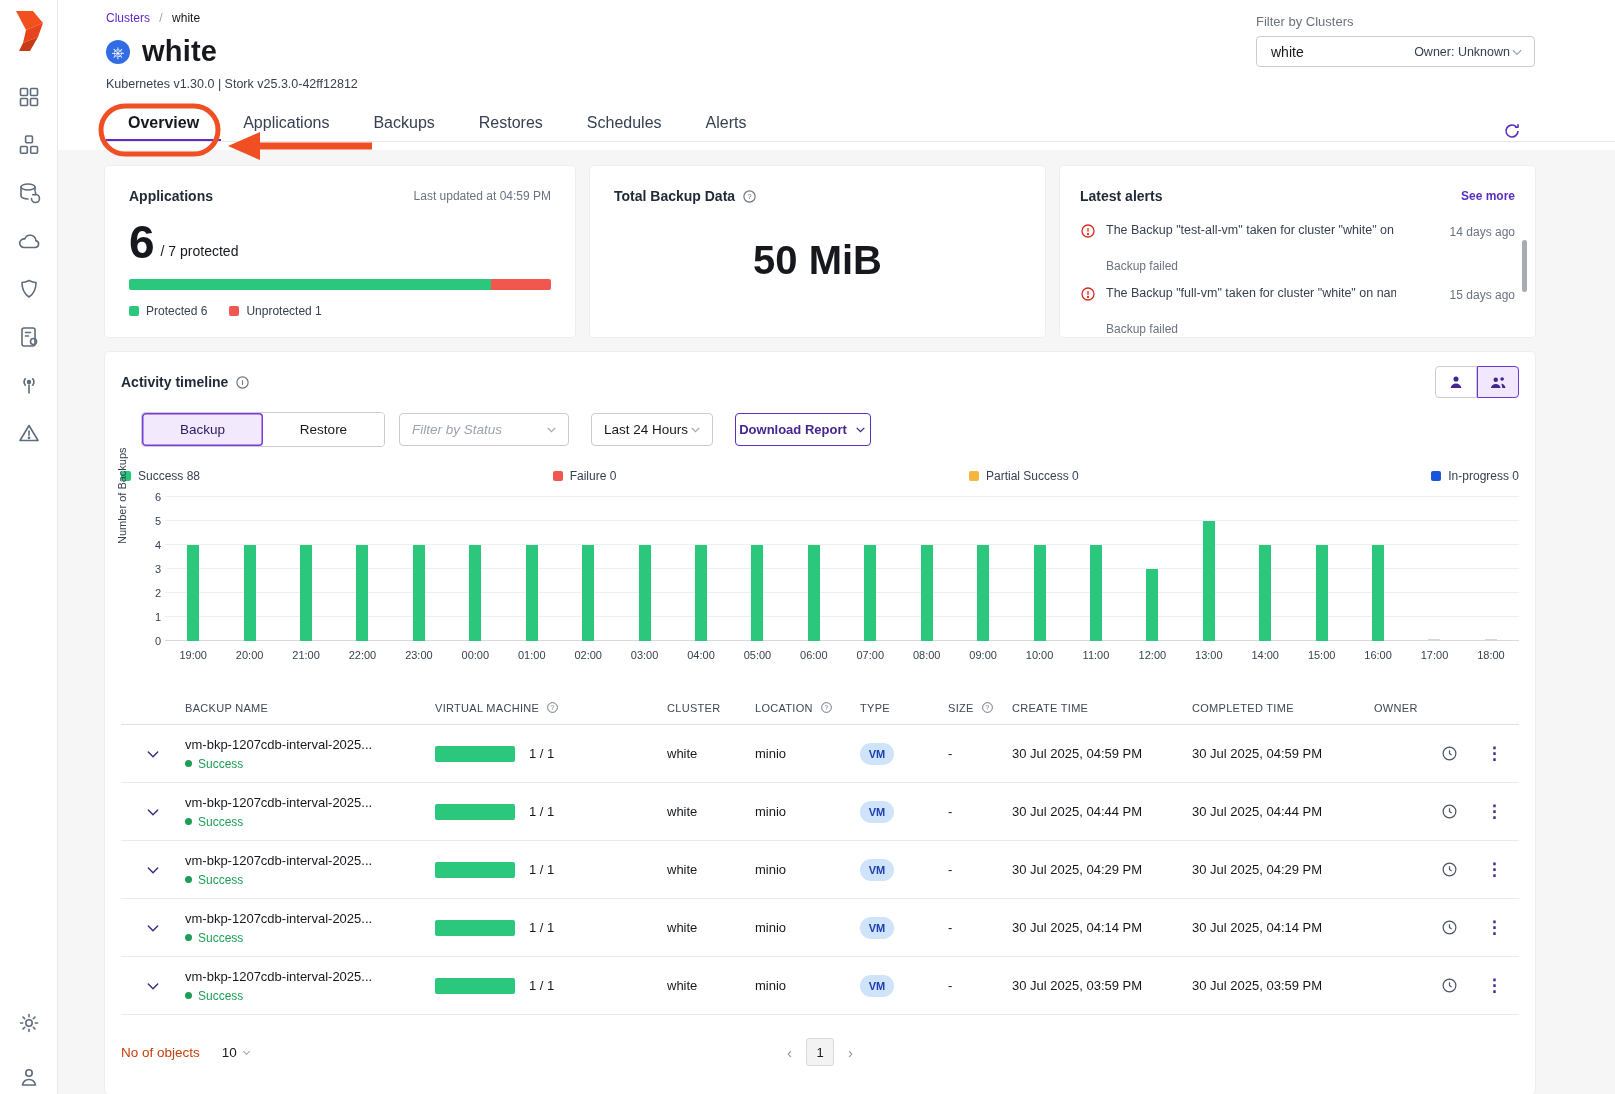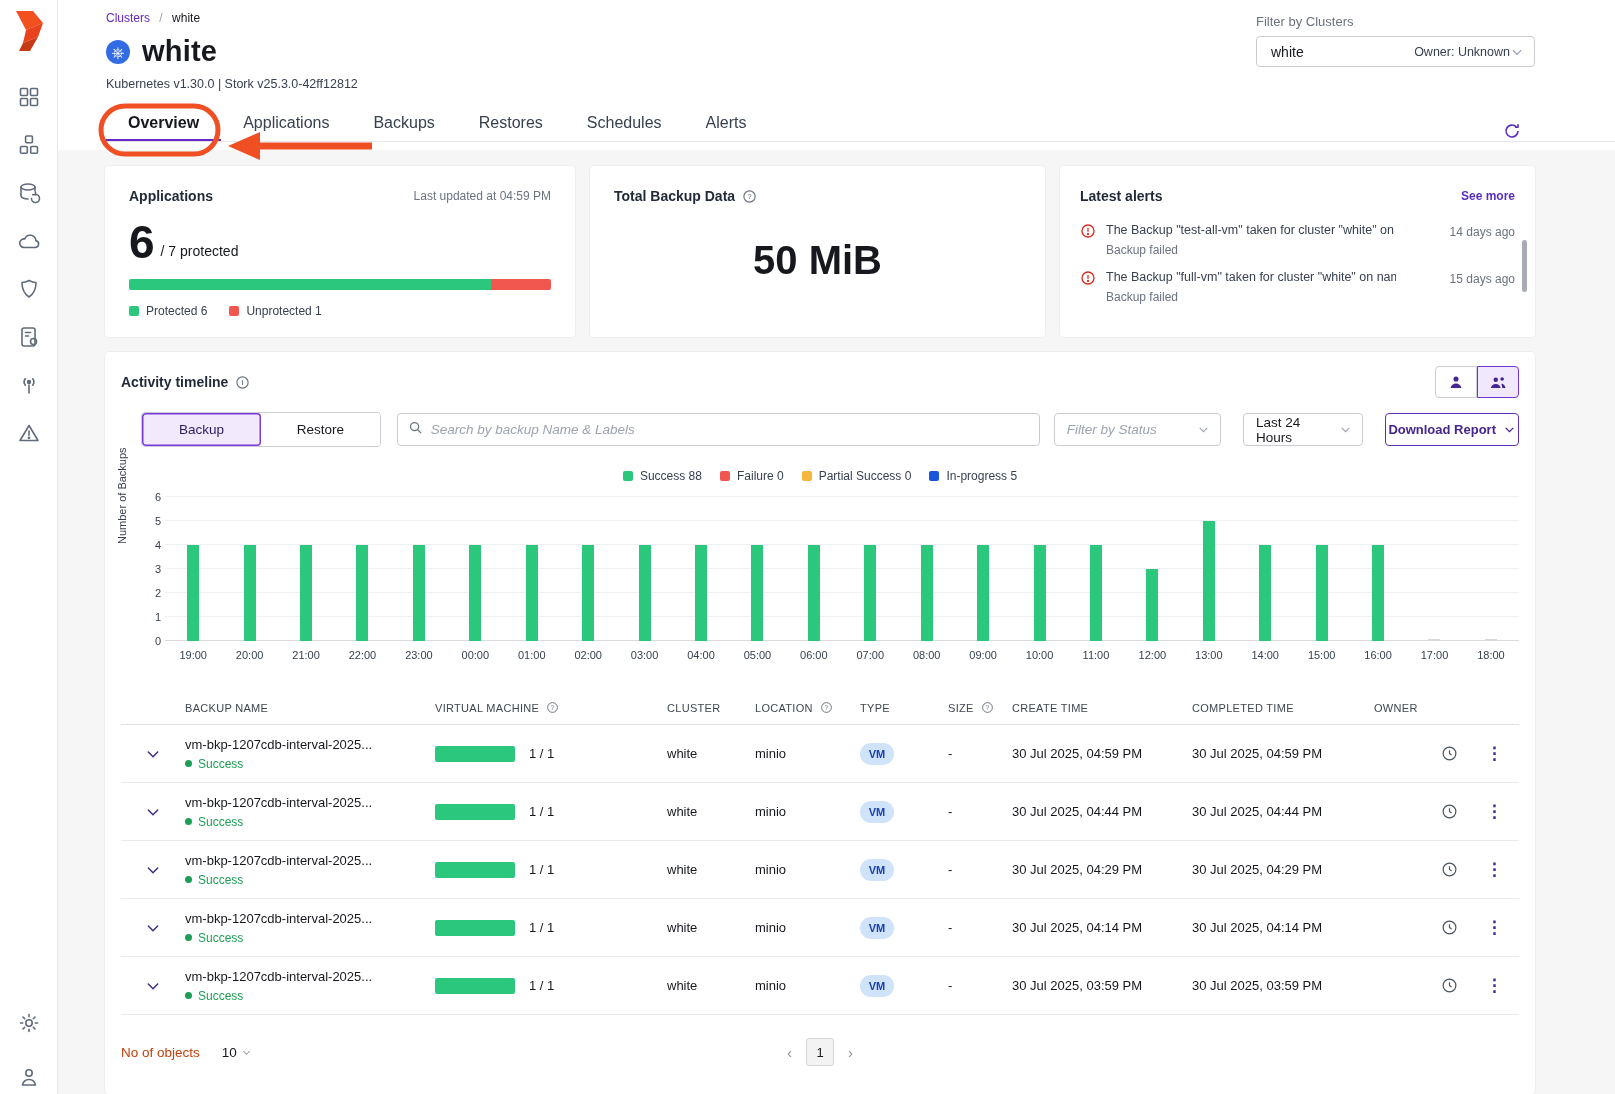--- a/index.html
+++ b/index.html
@@ -58,21 +58,21 @@
   .legend-row { margin-top:14px; display:flex; gap:22px; }
   .legend-item { display:flex; align-items:center; gap:7px; font-size:12px; color:#374151; }
   .legend-swatch { width:10px; height:10px; border-radius:2px; }
   .help-icon, .info-icon { margin-left:7px; color:#6B7280; display:inline-flex; }
   .total-value { position:absolute; left:0; right:0; top:72px; text-align:center; font-size:40px; font-weight:700; }
   .see-more { margin-left:auto; font-size:12px; font-weight:700; color:#5A2FBF; cursor:pointer; }
   .alerts-list { margin-top:18px; display:flex; flex-direction:column; gap:12px; }
   .alert-item { display:flex; gap:10px; }
   .alert-icon { flex:0 0 16px; margin-top:1px; }
   .alert-text { width:290px; font-size:12.5px; color:#374151; line-height:1.35; white-space:nowrap; overflow:hidden; }
-  .alert-sub { font-size:12px; color:#6B7280; margin-top:4px; }
+  .alert-sub { font-size:12px; color:#6B7280; margin-top:20px; }
   .alert-age { margin-left:auto; font-size:12px; color:#6B7280; padding-top:3px; white-space:nowrap; }
   .alerts-scrollbar { position:absolute; right:8px; top:74px; width:5px; height:52px; border-radius:3px; background:#A7ABB3; }
 
   
   .timeline-card { margin-top:15px; width:1430px; height:742px; position:relative; padding:14px 16px; }
   .tl-head { display:flex; align-items:center; }
   .tl-title { font-size:14px; font-weight:700; color:#1F2937; display:flex; align-items:center; }
   .view-toggle { margin-left:auto; display:flex; }
   .vt-btn { width:42px; height:32px; border:1px solid #C9CDD3; background:#fff; display:flex; align-items:center; justify-content:center; cursor:pointer; }
   .vt-btn:first-child { border-radius:4px 0 0 4px; }
@@ -85,21 +85,21 @@
   .search-box { margin-left:16px; width:654px; height:33px; border:1px solid #C9CDD3; border-radius:4px; display:flex; align-items:center; padding:0 10px; background:#fff; }
   .search-box input { border:none; outline:none; flex:1; font-size:13.5px; font-style:italic; color:#374151; margin-left:8px; font-family:"Liberation Sans",sans-serif; }
   .search-box input::placeholder { color:#9CA3AF; }
   .select-ctl { height:33px; border:1px solid #C9CDD3; border-radius:4px; background:#fff; display:flex; align-items:center; padding:0 10px 0 12px; cursor:pointer; }
   .status-select { margin-left:14px; width:170px; font-size:13.5px; font-style:italic; color:#9CA3AF; }
   .range-select { margin-left:22px; width:122px; font-size:13.5px; color:#16181D; }
   .select-ctl .chev { margin-left:auto; }
   .download-btn { margin-left:22px; width:136px; height:33px; border:1.5px solid #5B2EBE; border-radius:4px; background:#fff; color:#45258F; font-weight:700; font-size:13px; display:flex; align-items:center; justify-content:center; gap:7px; cursor:pointer; }
 
   
-  .chart-legend { margin-top:22px; display:flex; justify-content:center; gap:18px; }
+  .chart-legend { margin-top:22px; display:flex; justify-content:space-between; gap:18px; }
   .chart-wrap { position:relative; margin-top:10px; height:172px; }
   .ylabel { position:absolute; left:-6px; top:38px; width:14px; font-size:11px; color:#374151; transform:rotate(-90deg); transform-origin:center; white-space:nowrap; text-align:center; }
   .plot { position:absolute; left:44px; right:0; top:4px; height:144px; }
   .gridline { position:absolute; left:0; right:0; height:1px; background:#EEEFF1; }
   .gridline.base { background:#D8DADD; }
   .ytick { position:absolute; left:-18px; width:14px; text-align:right; font-size:11px; color:#374151; }
   .bars, .xlabels { position:absolute; left:44px; right:0; display:flex; }
   .bars { top:4px; height:144px; align-items:flex-end; }
   .bar-slot { flex:1; display:flex; justify-content:center; align-items:flex-end; height:100%; }
   .bar { width:12px; background:#2BC77C; }
@@ -375,29 +375,20 @@
                 </svg>
             </div>
           </div>
         </div>
 
         <div class="controls-row">
           <div class="segmented" id="segmented">
               <div class="seg-opt selected">Backup</div>
               <div class="seg-opt">Restore</div>
             </div>
-          <div class="search-box">
-            <span>
-              <svg width="15" height="15" viewBox="0 0 24 24" fill="none" stroke="#6B7280" stroke-width="2">
-                  <circle cx="10.5" cy="10.5" r="6.5"></circle>
-                  <line x1="15.5" y1="15.5" x2="21" y2="21"></line>
-                </svg>
-            </span>
-            <input type="text" placeholder="Search by backup Name &amp; Labels" style="">
-          </div>
           <div class="select-ctl status-select">
             <span>Filter by Status</span>
             <span class="chev">
                 <svg width="13" height="13" viewBox="0 0 24 24" fill="none" stroke="#9CA3AF" stroke-width="2">
                   <path d="M5 9l7 7 7-7"></path>
                 </svg>
               </span>
           </div>
           <div class="select-ctl range-select">
             <span>Last 24 Hours</span>
@@ -423,21 +414,21 @@
             <div class="legend-item">
               <span class="legend-swatch" style="background: rgb(241, 86, 79);"></span>
               <span>Failure 0</span>
             </div>
             <div class="legend-item">
               <span class="legend-swatch" style="background: rgb(245, 182, 63);"></span>
               <span>Partial Success 0</span>
             </div>
             <div class="legend-item">
               <span class="legend-swatch" style="background: rgb(26, 86, 219);"></span>
-              <span>In-progress 5</span>
+              <span>In-progress 0</span>
             </div>
           </div>
 
         <div class="chart-wrap">
           <div class="ylabel">Number of Backups</div>
           <div class="plot" id="plot">
               <div class="gridline base" style="bottom: 0px;"></div>
               <div class="ytick" style="bottom: -6px;">0</div>
               <div class="gridline" style="bottom: 24px;"></div>
               <div class="ytick" style="bottom: 18px;">1</div>

